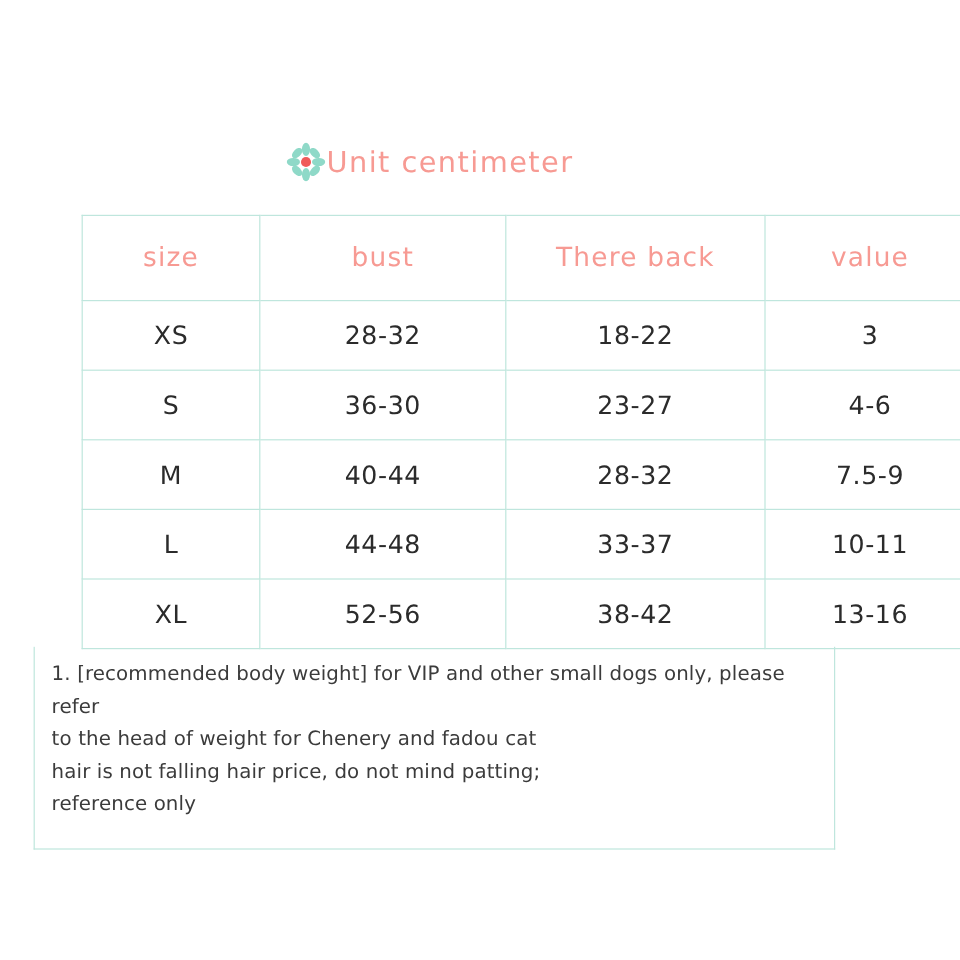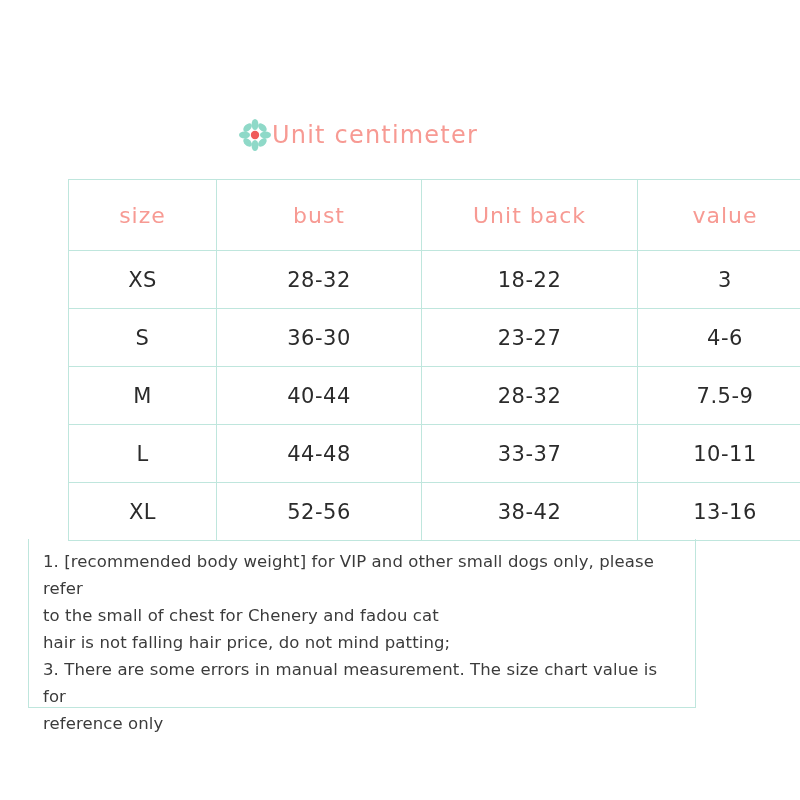--- a/index.html
+++ b/index.html
@@ -130,21 +130,21 @@
     <colgroup>
       <col class="col-size">
       <col class="col-bust">
       <col class="col-back">
       <col class="col-weight">
     </colgroup>
     <thead>
       <tr>
         <th>size</th>
         <th>bust</th>
-        <th>Unit back</th>
+        <th>There back</th>
         <th>value</th>
       </tr>
     </thead>
     <tbody>
       <tr>
         <td>XS</td>
         <td>28-32</td>
         <td>18-22</td>
         <td>3</td>
       </tr>
@@ -170,19 +170,18 @@
         <td>XL</td>
         <td>52-56</td>
         <td>38-42</td>
         <td>13-16</td>
       </tr>
     </tbody>
   </table>
 
   <div class="notes">
     <div class="note-line">1. [recommended body weight] for VIP and other small dogs only, please refer</div>
-    <div class="note-line">to the small of chest for Chenery and fadou cat</div>
+    <div class="note-line">to the head of weight for Chenery and fadou cat</div>
     <div class="note-line">hair is not falling hair price, do not mind patting;</div>
-    <div class="note-line">3. There are some errors in manual measurement. The size chart value is for</div>
     <div class="note-line">reference only</div>
   </div>
 
 </div>
 
 </body></html>

